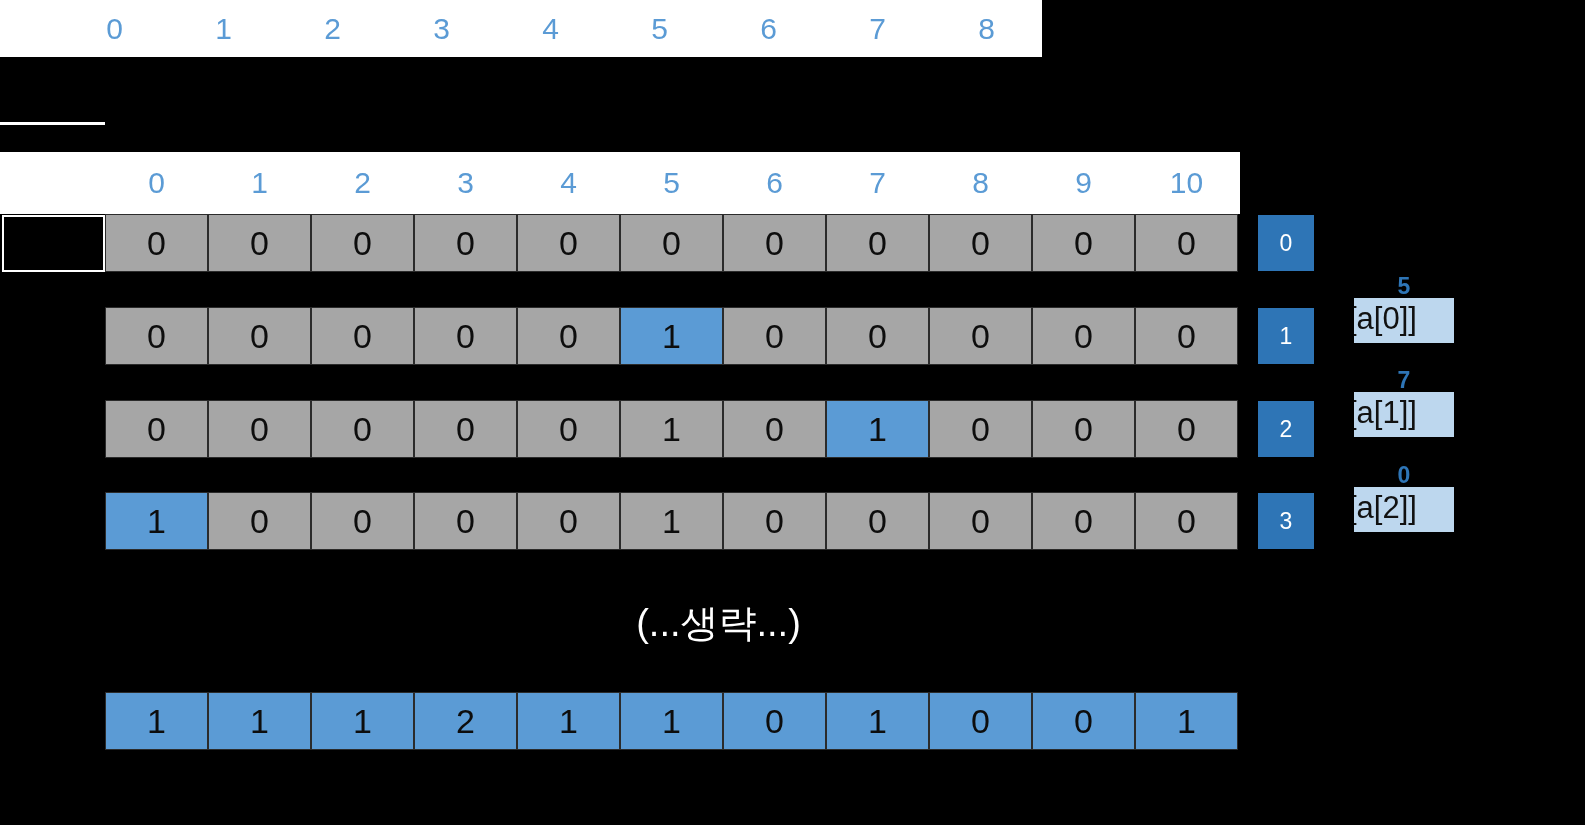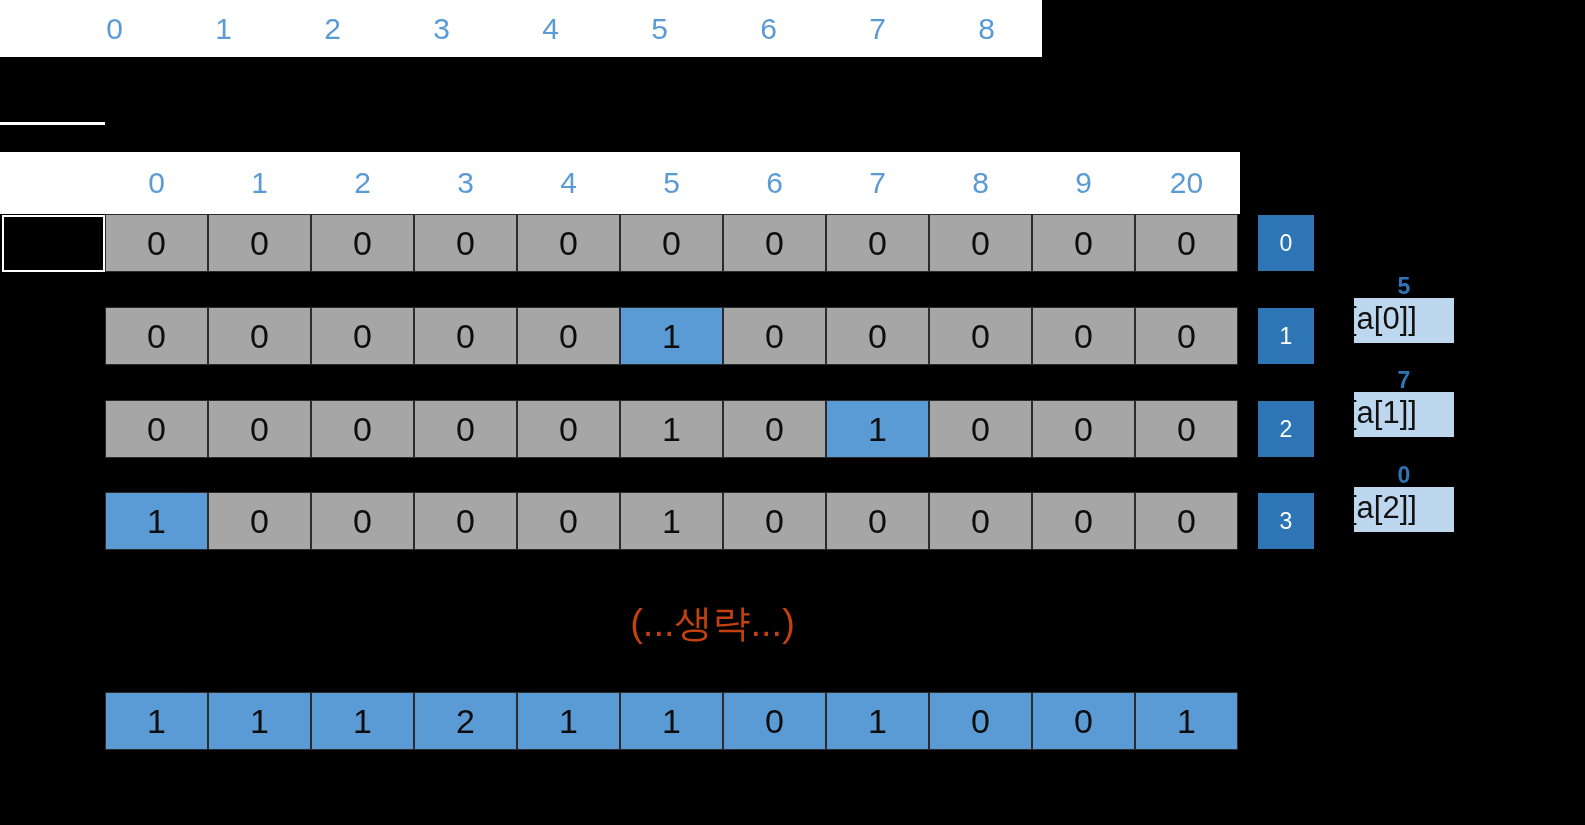--- a/index.html
+++ b/index.html
@@ -121,25 +121,25 @@
     padding: 2px 0 4px 0;
     white-space: nowrap;
     overflow: hidden;
     text-indent: -6px;
     font-family: "Liberation Sans", sans-serif;
   }
 
   
   #omission-note {
     position: absolute;
-    left: 0px;
+    left: 6px;
     top: 598px;
     width: 1425px;
     text-align: center;
-    color: #c2410c;
+    color: #ffffff;
     font-size: 38px;
     font-family: "Liberation Sans", sans-serif;
   }
 </style>
 </head>
 <body>
 
 <div class="header-strip" id="top-header-strip">
   <div class="header-gutter" id="top-header-gutter" style="width: 60px;"></div>
 <div class="idx-cell" style="width: 109px;">0</div>
@@ -160,21 +160,21 @@
 <div class="idx-cell" style="width: 103px;">0</div>
     <div class="idx-cell" style="width: 103px;">1</div>
     <div class="idx-cell" style="width: 103px;">2</div>
     <div class="idx-cell" style="width: 103px;">3</div>
     <div class="idx-cell" style="width: 103px;">4</div>
     <div class="idx-cell" style="width: 103px;">5</div>
     <div class="idx-cell" style="width: 103px;">6</div>
     <div class="idx-cell" style="width: 103px;">7</div>
     <div class="idx-cell" style="width: 103px;">8</div>
     <div class="idx-cell" style="width: 103px;">9</div>
-    <div class="idx-cell" style="width: 103px;">20</div>
+    <div class="idx-cell" style="width: 103px;">10</div>
   </div>
 
 <div class="redaction" id="redaction-row-label"></div>
 
 <div class="array-row" id="row-0">
     <div class="cell gray">0</div>
     <div class="cell gray">0</div>
     <div class="cell gray">0</div>
     <div class="cell gray">0</div>
     <div class="cell gray">0</div>

